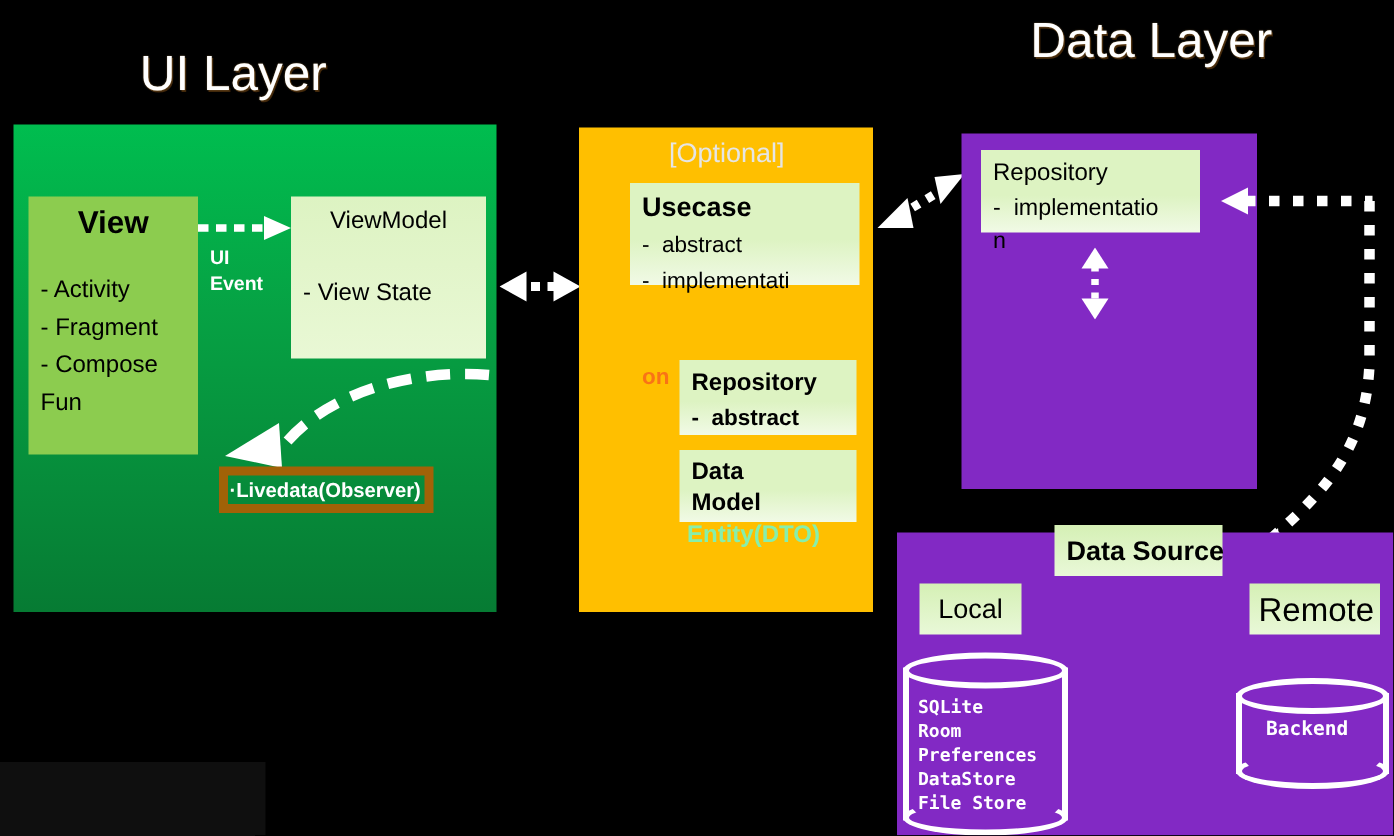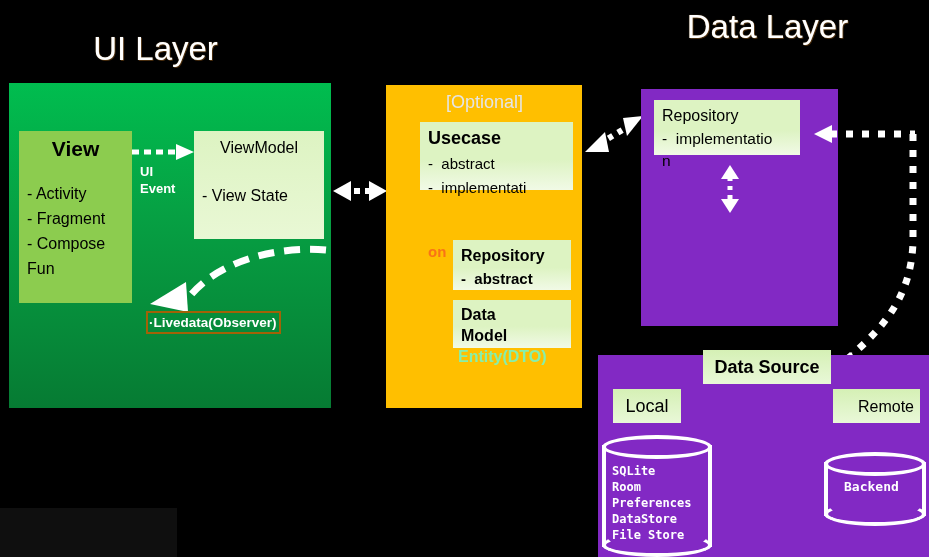--- a/index.html
+++ b/index.html
@@ -105,21 +105,21 @@
     font-size: 13px;
     font-weight: bold;
     text-align: left;
     line-height: 17px;
     white-space: pre-line;
   }
 
   
   .redbox {
     position: absolute;
-    border: 2px solid #a16207;
+    border: 6px solid #a16207;
     color: #ffffff;
     font-size: 13.5px;
     font-weight: bold;
     line-height: 17px;
     padding: 1px 2px 1px 1px;
     background: transparent;
     white-space: nowrap;
   }
   #livedata-label { left: 146px; top: 311px; }
   #flow-label { left: 146px; top: 331px; }
@@ -169,36 +169,36 @@
     left: 662px; top: 152px;
     font-size: 15.5px; color: #000;
   }
   #data-model-box {
     left: 654px; top: 211px; width: 152px; height: 104px;
     padding: 6px 10px;
   }
   #data-model-box .ln { font-size: 17px; line-height: 25px; }
 
   #datasource-box {
-    left: 703px; top: 350px; width: 128px; height: 34px;
+    left: 703px; top: 350px; width: 112px; height: 34px;
     padding: 4px 8px;
   }
   #datasource-box .ln { font-size: 18px; font-weight: bold; text-align: center; line-height: 27px; }
 
   #local-box {
     left: 613px; top: 389px; width: 68px; height: 34px;
     padding: 4px 6px;
   }
   #local-box .ln { font-size: 18px; text-align: center; line-height: 27px; }
 
   #remote-box {
     left: 833px; top: 389px; width: 87px; height: 34px;
     padding: 4px 6px;
   }
-  #remote-box .ln { font-size: 16px; text-align: right; line-height: 27px; }
+  #remote-box .ln { font-size: 22px; text-align: right; line-height: 27px; }
 
   
   .cyl { position: absolute; }
   .cyl .body {
     position: absolute; left: 0; top: 10px; right: 0; bottom: 10px;
     border-left: 4px solid #ffffff;
     border-right: 4px solid #ffffff;
     box-sizing: border-box;
   }
   .cyl .top-ell, .cyl .bot-ell {

